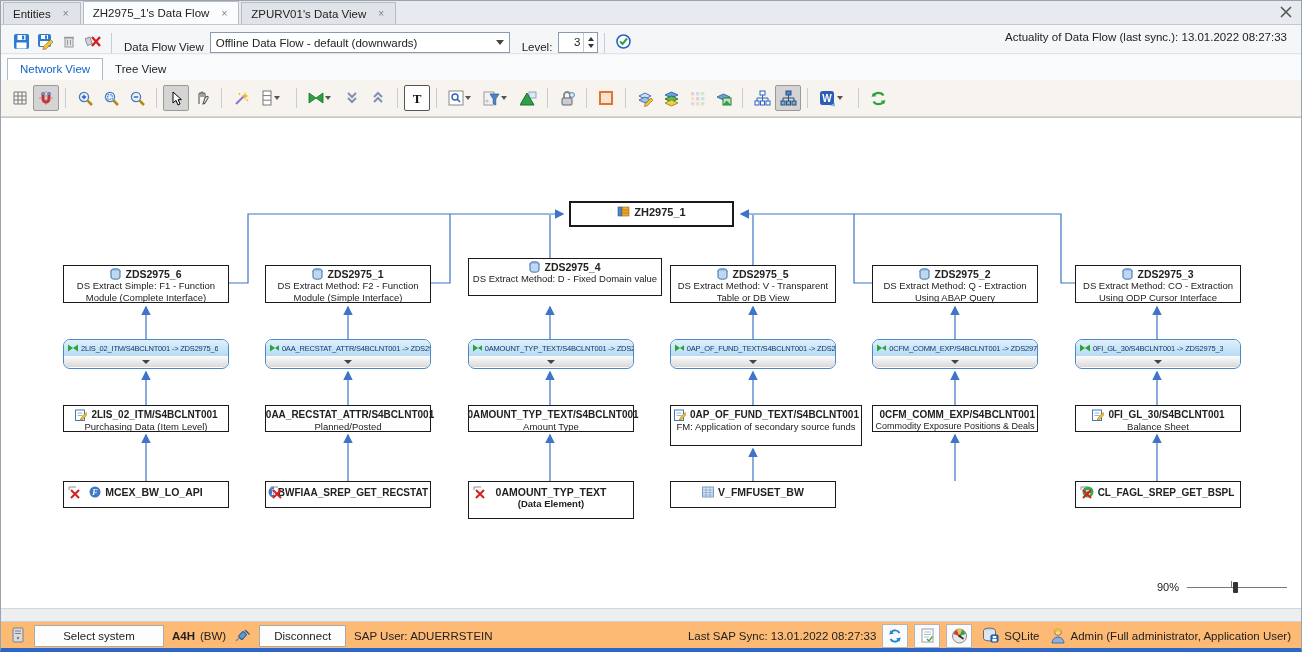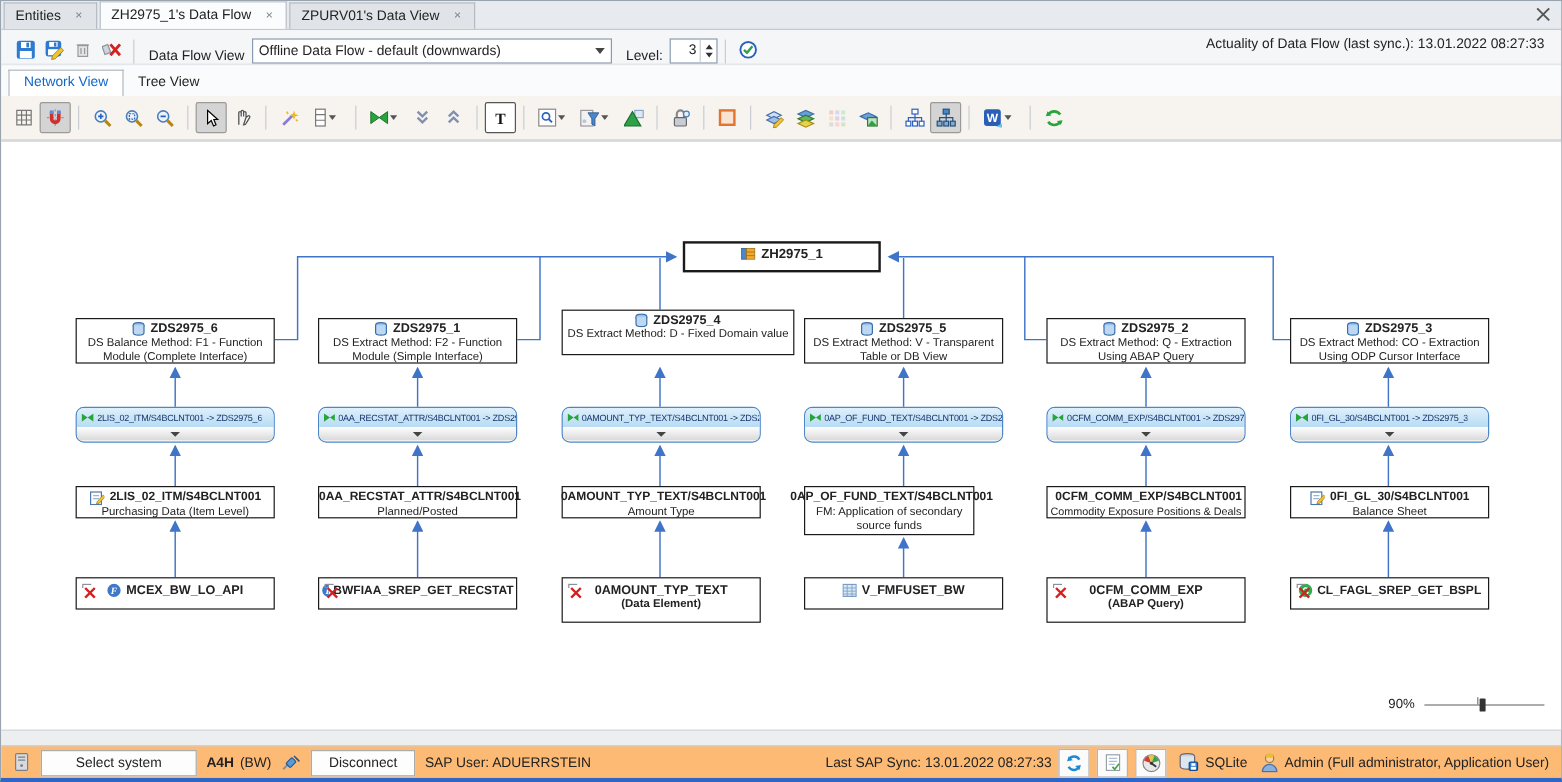--- a/index.html
+++ b/index.html
@@ -401,21 +401,21 @@
     </div>
 
     <div class="node" style="left:62px;top:147px;width:166px;height:38px">
       <div class="ntitle">
           <svg width="11" height="12">
             <ellipse cx="5.5" cy="3" rx="4.5" ry="2.2" fill="#9cc2ea" stroke="#3a6ea8"></ellipse>
             <path d="M1 3 v6 a4.5 2.2 0 0 0 9 0 v-6" fill="#bcd8f2" stroke="#3a6ea8"></path>
           </svg>
           <span>ZDS2975_6</span>
         </div>
-      <div class="ndesc">DS Balance Method: F1 - Function Module (Complete Interface)</div>
+      <div class="ndesc">DS Extract Simple: F1 - Function Module (Complete Interface)</div>
     </div>
     <div class="node" style="left:264px;top:147px;width:166px;height:38px">
       <div class="ntitle">
           <svg width="11" height="12">
             <ellipse cx="5.5" cy="3" rx="4.5" ry="2.2" fill="#9cc2ea" stroke="#3a6ea8"></ellipse>
             <path d="M1 3 v6 a4.5 2.2 0 0 0 9 0 v-6" fill="#bcd8f2" stroke="#3a6ea8"></path>
           </svg>
           <span>ZDS2975_1</span>
         </div>
       <div class="ndesc">DS Extract Method: F2 - Function Module (Simple Interface)</div>
@@ -563,21 +563,21 @@
           <svg width="13" height="13">
             <rect x="1.5" y="2" width="9" height="10.5" fill="#fff" stroke="#4a78b0"></rect>
             <line x1="3.5" y1="5" x2="8.5" y2="5" stroke="#9ab4d4"></line>
             <line x1="3.5" y1="7.5" x2="8.5" y2="7.5" stroke="#9ab4d4"></line>
             <polygon points="7,10 12,4.5 13.6,6 8.8,11.4 6.4,12" fill="#f2c230" stroke="#8a6a10" stroke-width="0.5"></polygon>
           </svg>
           <span>0AMOUNT_TYP_TEXT/S4BCLNT001</span>
         </div>
       <div class="ndesc">Amount Type</div>
     </div>
-    <div class="node" style="left:669px;top:287px;width:142px;height:41px">
+    <div class="node" style="left:669px;top:287px;width:192px;height:41px">
       <div class="ntitle" style="font-size:10px">
           <svg width="13" height="13">
             <rect x="1.5" y="2" width="9" height="10.5" fill="#fff" stroke="#4a78b0"></rect>
             <line x1="3.5" y1="5" x2="8.5" y2="5" stroke="#9ab4d4"></line>
             <line x1="3.5" y1="7.5" x2="8.5" y2="7.5" stroke="#9ab4d4"></line>
             <polygon points="7,10 12,4.5 13.6,6 8.8,11.4 6.4,12" fill="#f2c230" stroke="#8a6a10" stroke-width="0.5"></polygon>
           </svg>
           <span>0AP_OF_FUND_TEXT/S4BCLNT001</span>
         </div>
       <div class="ndesc">FM: Application of secondary source funds</div>
@@ -644,30 +644,20 @@
       <div class="ndesc" style="font-weight:bold">(Data Element)</div>
     </div>
     <div class="node" style="left:669px;top:363px;width:166px;height:27px">
       <div class="ntitle" style="padding-top:2px">
           <svg width="12" height="12">
             <rect x="0.5" y="1" width="11" height="10" fill="#dce8f4" stroke="#7a9cc8"></rect>
             <path d="M0.5 4 h11 M0.5 6.6 h11 M0.5 9 h11 M4 1 v10 M8 1 v10" stroke="#7a9cc8" stroke-width="0.7"></path>
           </svg>
           <span>V_FMFUSET_BW</span>
         </div>
-    </div>
-    <div class="node" style="left:871px;top:363px;width:166px;height:38px">
-      <svg class="redx" width="13" height="13">
-          <polyline points="1,4 1,1 8,1" fill="none" stroke="#8a9098"></polyline>
-          <path d="M3 4 L11 12 M11 4 L3 12" stroke="#d42020" stroke-width="2"></path>
-        </svg>
-      <div class="ntitle" style="padding-top:2px">
-          <span>0CFM_COMM_EXP</span>
-        </div>
-      <div class="ndesc" style="font-weight:bold">(ABAP Query)</div>
     </div>
     <div class="node" style="left:1074px;top:363px;width:166px;height:27px">
       <svg class="redx" width="13" height="13">
           <polyline points="1,4 1,1 8,1" fill="none" stroke="#8a9098"></polyline>
           <path d="M3 4 L11 12 M11 4 L3 12" stroke="#d42020" stroke-width="2"></path>
         </svg>
       <div class="ntitle" style="padding-top:2px;font-size:10px">
           <svg width="12" height="12">
             <circle cx="6" cy="6" r="5.5" fill="#2fae4e"></circle>
             <text x="6" y="9" font-size="8" font-weight="bold" text-anchor="middle" fill="#fff" font-family="Liberation Sans,sans-serif">C</text>

